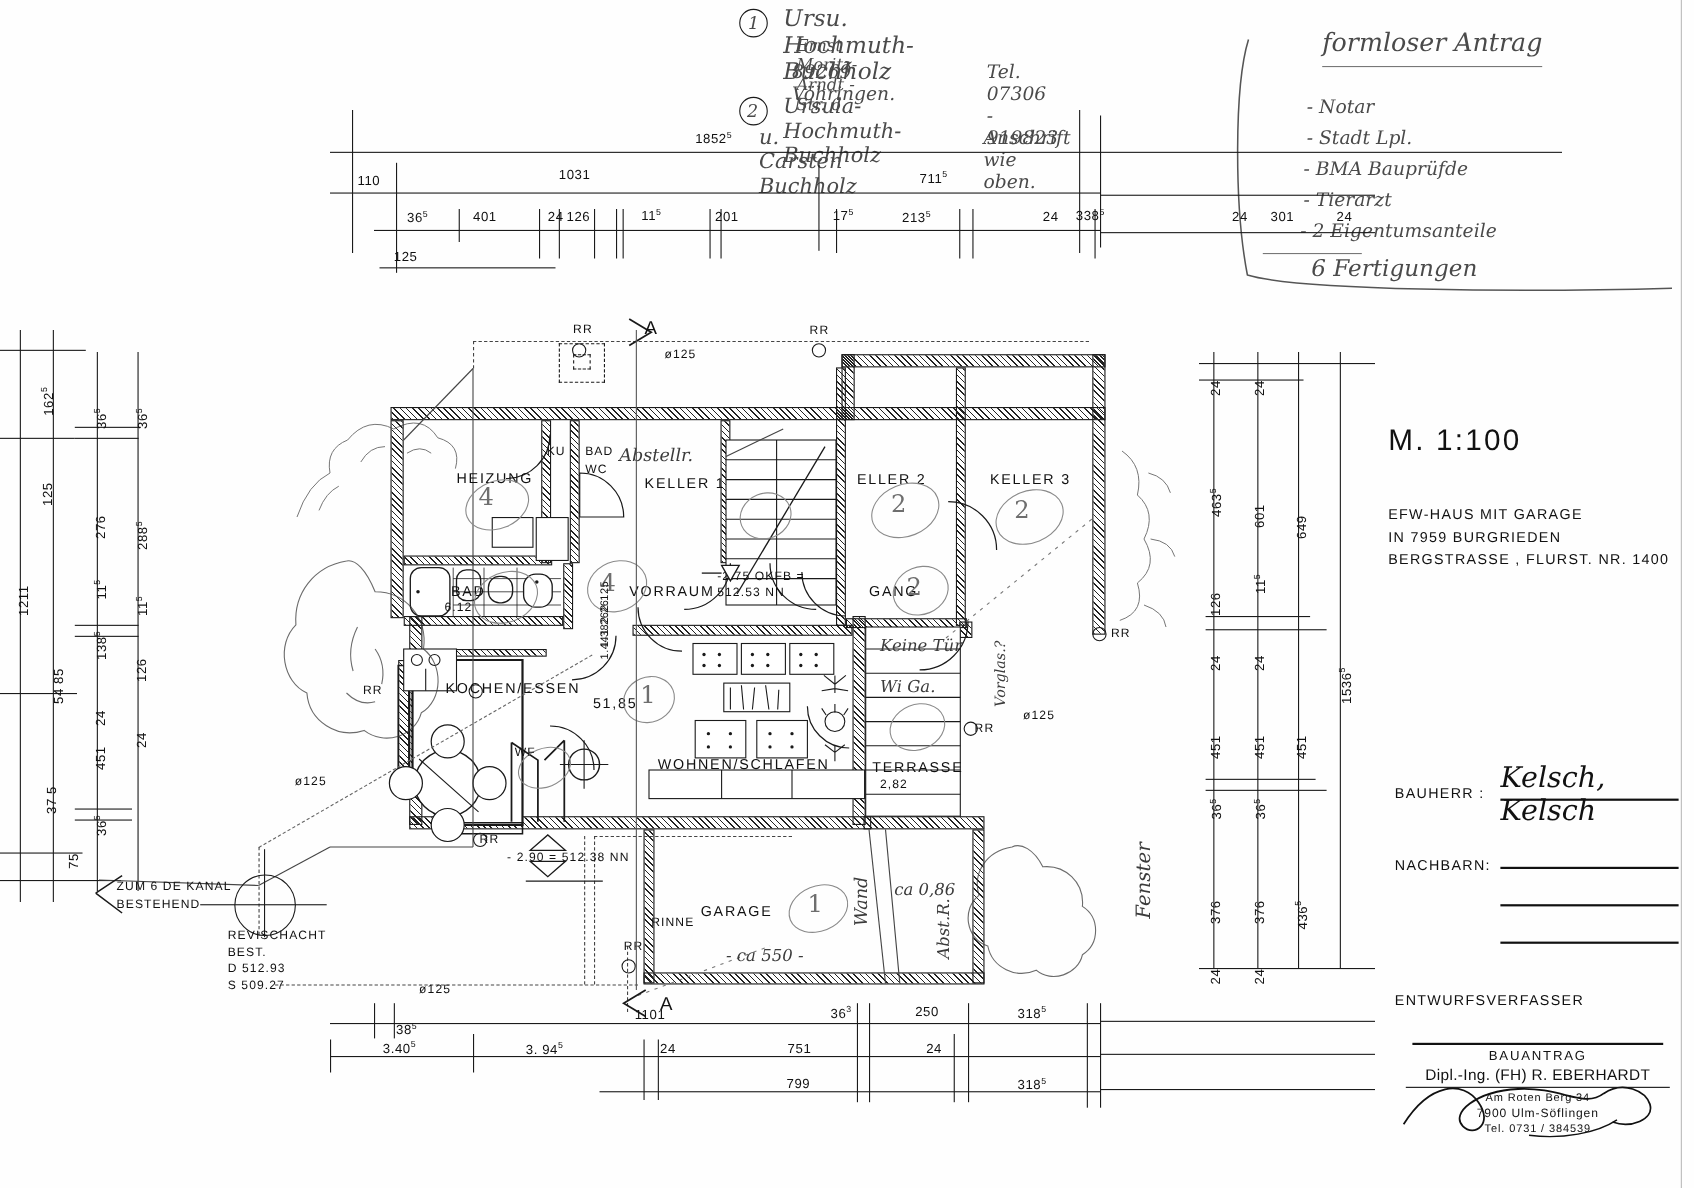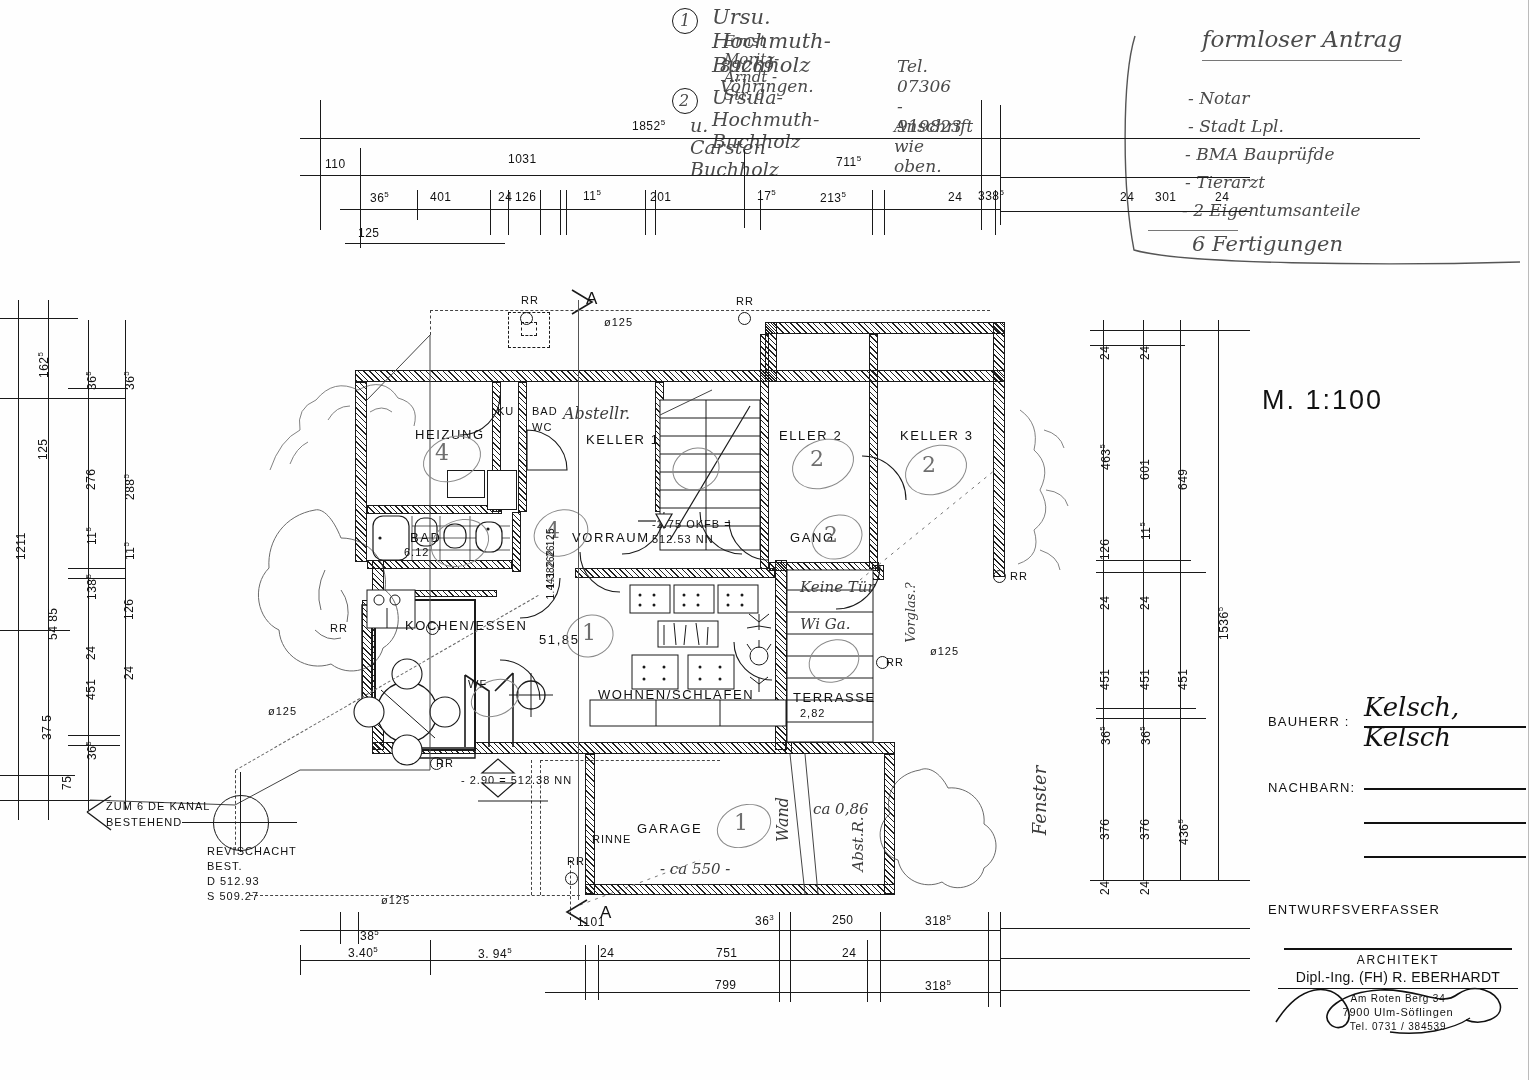--- a/index.html
+++ b/index.html
@@ -537,41 +537,46 @@
     <div class="dim rot90c" style="left:482px;top:455px;font-size:10px;">2.26</div>
     <div class="dim rot90c" style="left:381px;top:540px;font-size:10px;">1.26</div>
     <div class="dim rot90c" style="left:470px;top:486px;font-size:10px;">1.38</div>
     <div class="dim rot90c" style="left:503px;top:540px;font-size:10px;">1.44</div>
   </div>
 
 
   <div class="abs" id="title-block">
     <div class="tb-main" style="margin-top:4px;">M. 1:100</div>
 
+    <div class="tb-sub" style="margin-top:40px;">
+      <div>EFW-HAUS MIT GARAGE</div>
+      <div>IN 7959 BURGRIEDEN</div>
+      <div>BERGSTRASSE , FLURST. NR. 1400</div>
+    </div>
 
   </div>
 
   <div class="abs" style="left:1268px;top:712px;width:264px;">
     <span class="tb-row">BAUHERR :</span>
     <span class="sig" style="position:absolute;left:96px;top:-20px;">Kelsch, Kelsch</span>
     <div style="position:absolute;left:96px;top:14px;width:162px;height:1.6px;background:#111;"></div>
   </div>
 
   <div class="abs" style="left:1268px;top:778px;width:264px;">
     <span class="tb-row">NACHBARN:</span>
     <div style="position:absolute;left:96px;top:10px;width:162px;height:1.8px;background:#111;"></div>
     <div style="position:absolute;left:96px;top:44px;width:162px;height:1.8px;background:#111;"></div>
     <div style="position:absolute;left:96px;top:78px;width:162px;height:1.8px;background:#111;"></div>
   </div>
 
   <div class="tb-row abs" style="left:1268px;top:902px;">ENTWURFSVERFASSER</div>
 
   <div class="abs" style="left:1272px;top:948px;width:252px;text-align:center;">
     <div class="rule" style="width:228px;margin:0 auto;"></div>
-    <div style="font-size:12px;letter-spacing:1.6px;margin-top:3px;">ARCHITEKT</div>
+    <div style="font-size:12px;letter-spacing:1.6px;margin-top:3px;">BAUANTRAG</div>
     <div style="font-size:14px;letter-spacing:.3px;margin-top:2px;">Dipl.-Ing. (FH) R. EBERHARDT</div>
     <div class="rule" style="width:240px;margin:3px auto 0;"></div>
     <div style="font-size:10px;letter-spacing:.8px;margin-top:4px;">Am Roten Berg 34</div>
     <div style="font-size:11px;letter-spacing:.8px;margin-top:2px;">7900 Ulm-Söflingen</div>
     <div style="font-size:10px;letter-spacing:.8px;margin-top:3px;">Tel. 0731 / 384539</div>
     <svg style="position:absolute;left:-2px;top:26px;" width="260" height="70">
       <path d="M6 48 C 30 10, 60 8, 74 28 C 88 48, 70 60, 60 50 C 48 38, 72 18, 110 16
                C 150 14, 170 34, 188 20 C 206 8, 226 18, 230 30
                C 234 44, 212 52, 196 46" fill="none" stroke="#111" stroke-width="1.6"></path>
       <path d="M120 58 C 150 62, 182 56, 200 44" fill="none" stroke="#111" stroke-width="1.3"></path>

